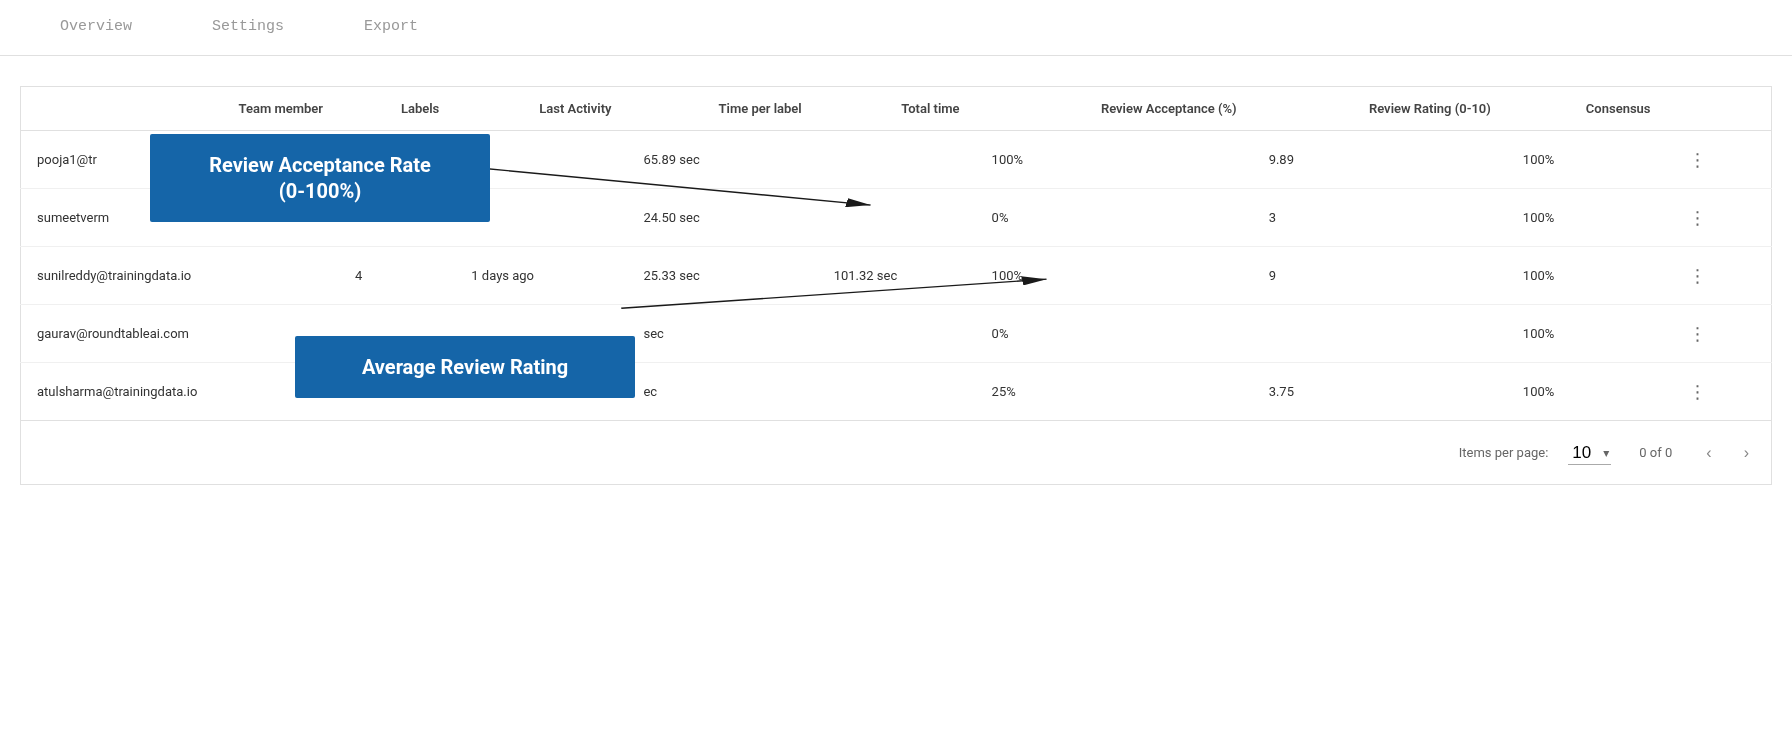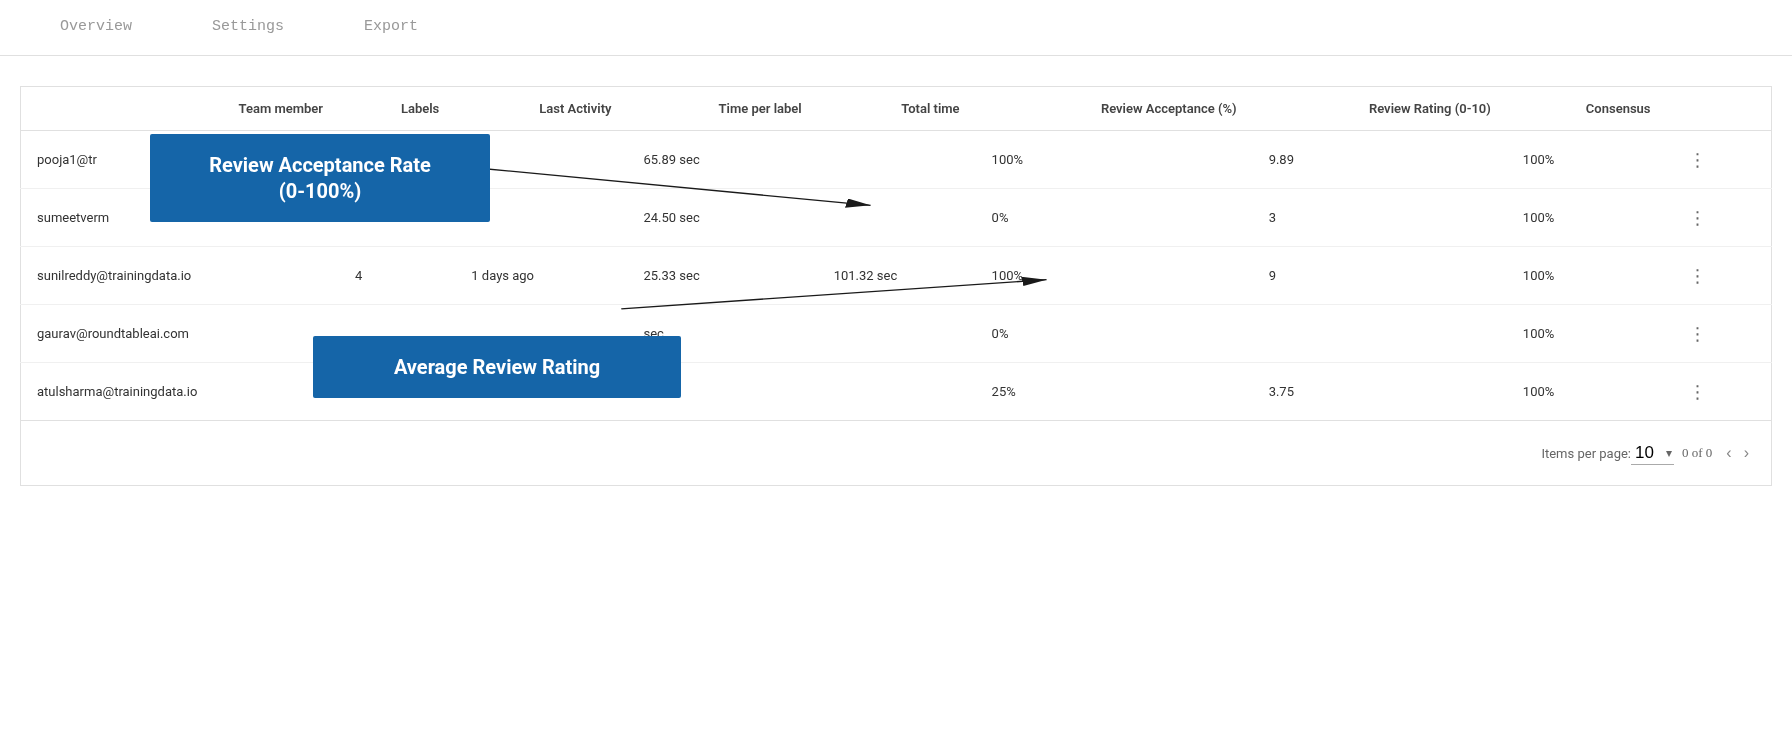--- a/index.html
+++ b/index.html
@@ -75,21 +75,21 @@
     }
 
     
     .pagination-bar {
       display: flex;
       align-items: center;
       justify-content: flex-end;
       padding: 12px 16px;
       border: 1px solid #e0e0e0;
       border-top: none;
-      gap: 0;
+      gap: 20px;
       background: #fff;
     }
     .pagination-label {
       color: #666;
       font-size: 13px;
     }
     .pagination-select {
       border: none;
       border-bottom: 1px solid #aaa;
       font-size: 17px;
@@ -111,21 +111,20 @@
       top: 50%;
       transform: translateY(-50%);
       font-size: 12px;
       pointer-events: none;
       color: #666;
     }
     .pagination-count {
       color: #666;
       font-size: 13px;
       margin: 12px 8px;
-      font-family: Liberation Serif, serif;
     }
     .pagination-btn {
       background: none;
       border: none;
       cursor: pointer;
       font-size: 16px;
       color: #888;
       padding: 2px 6px;
     }
     .table-wrapper {
@@ -145,23 +144,23 @@
       border-radius: 2px;
       z-index: 10;
       pointer-events: none;
     }
     .annotation-box-1 {
       left: 130px;
       top: 48px;
       width: 340px;
     }
     .annotation-box-2 {
-      left: 293px;
+      left: 275px;
       top: 250px;
-      width: 368px;
+      width: 340px;
     }
 
     
     .arrows-svg {
       position: absolute;
       top: 0;
       left: 0;
       width: 100%;
       height: 100%;
       pointer-events: none;

